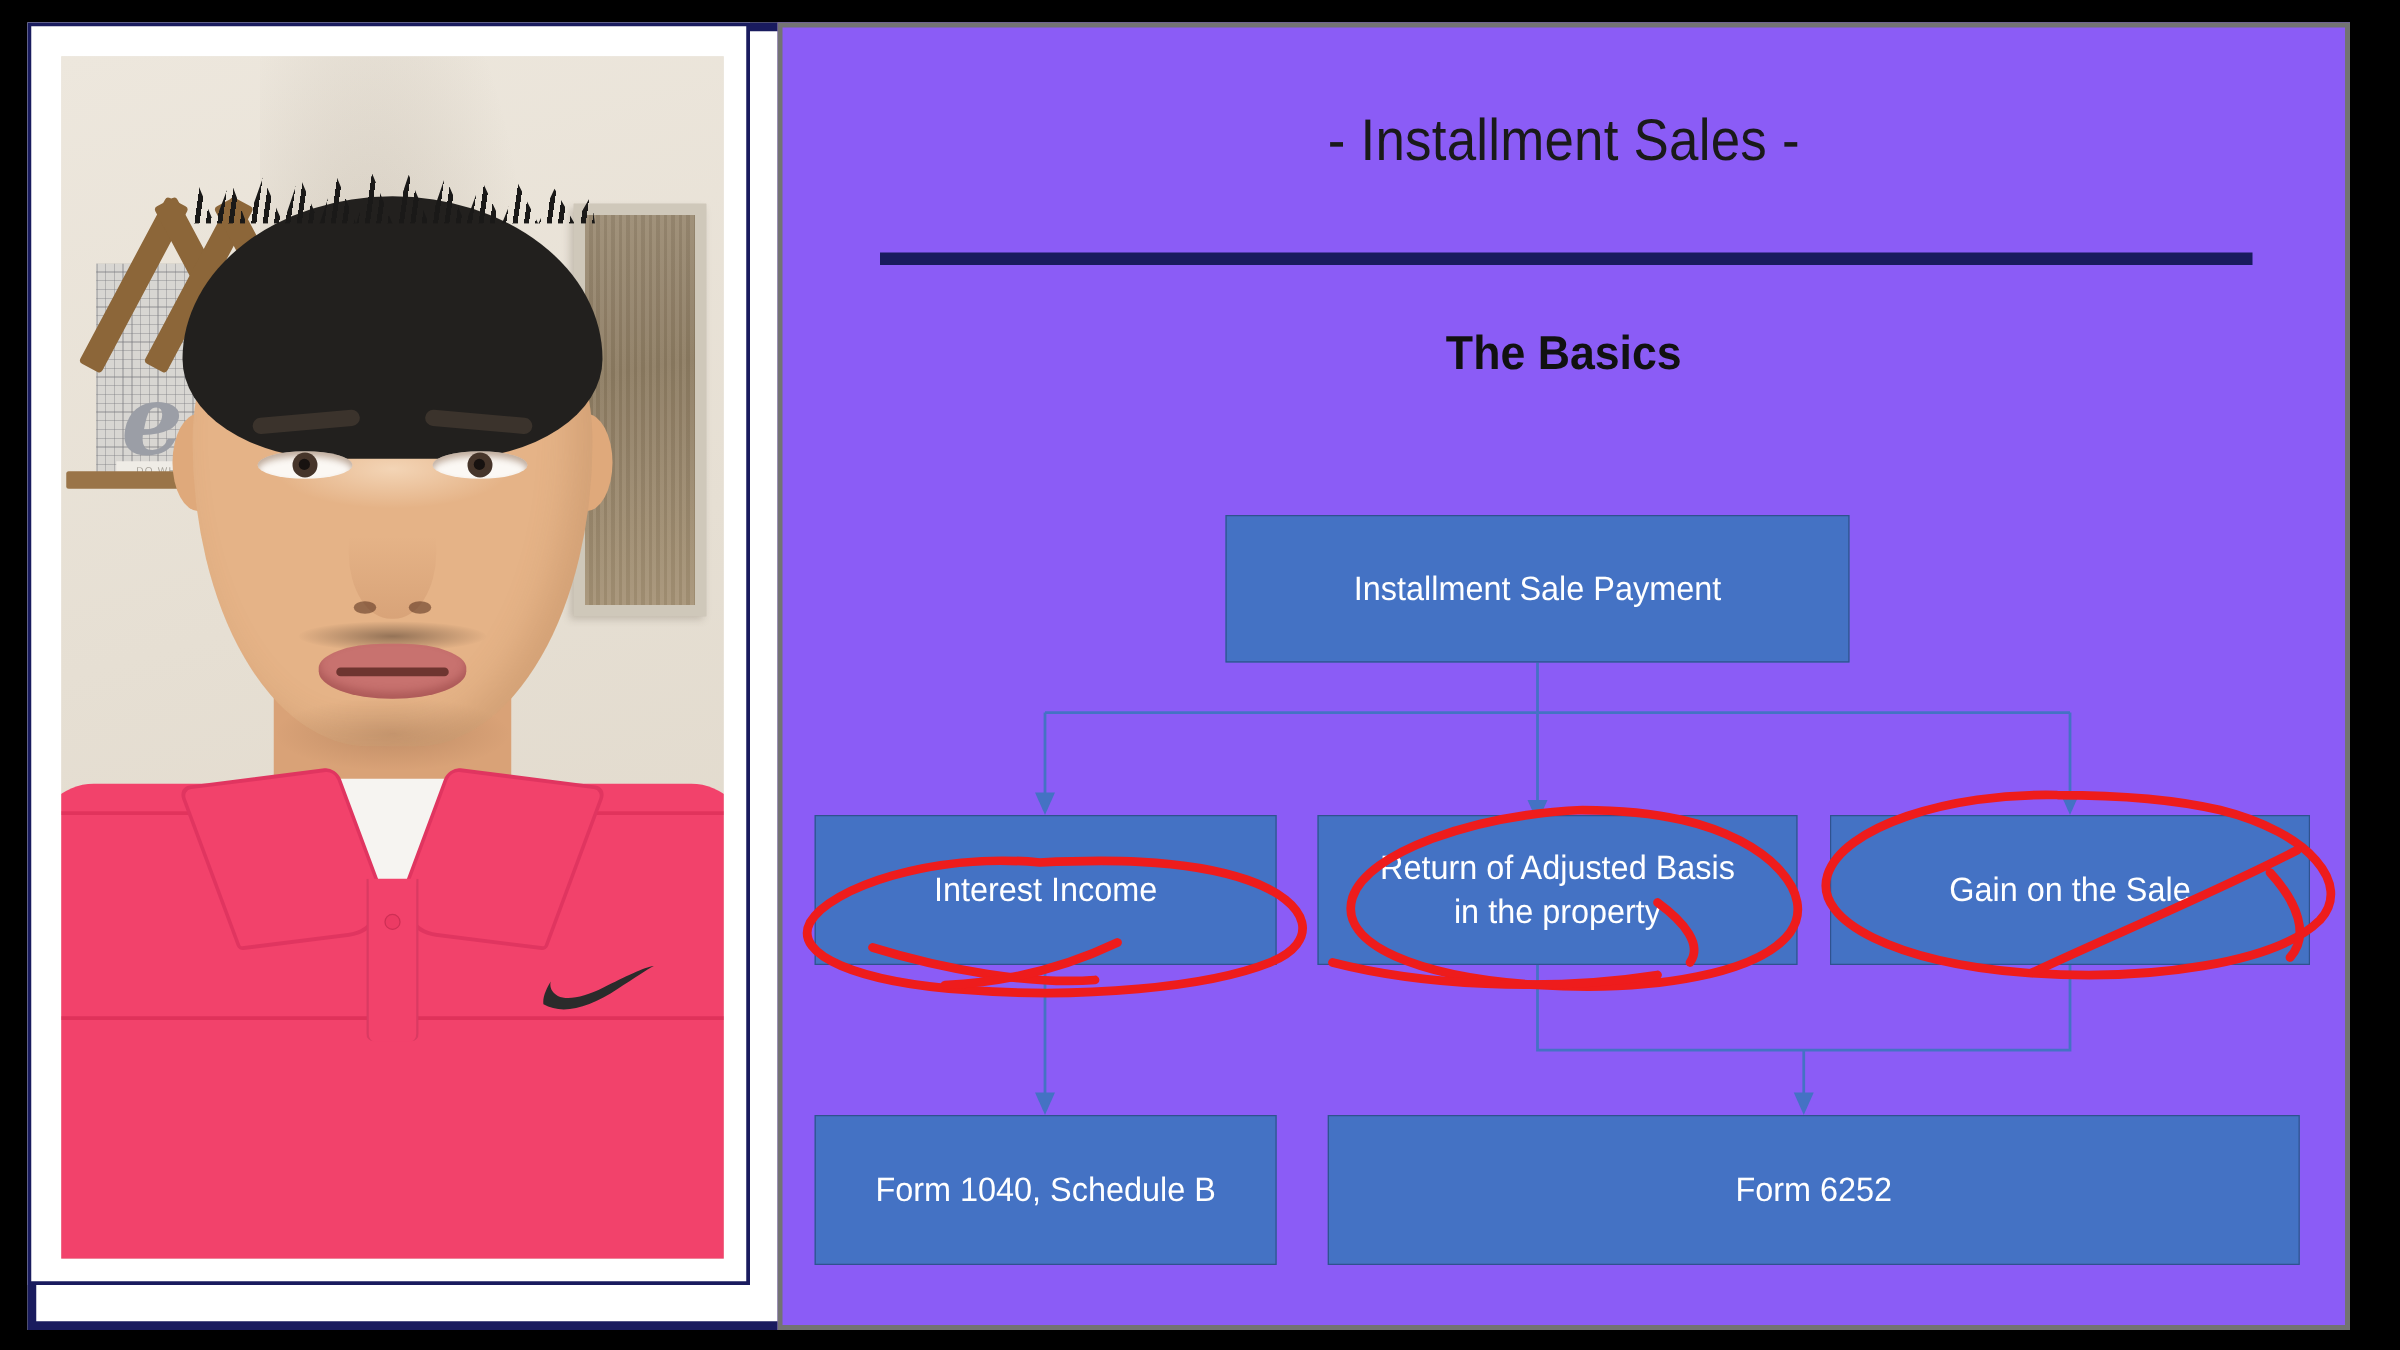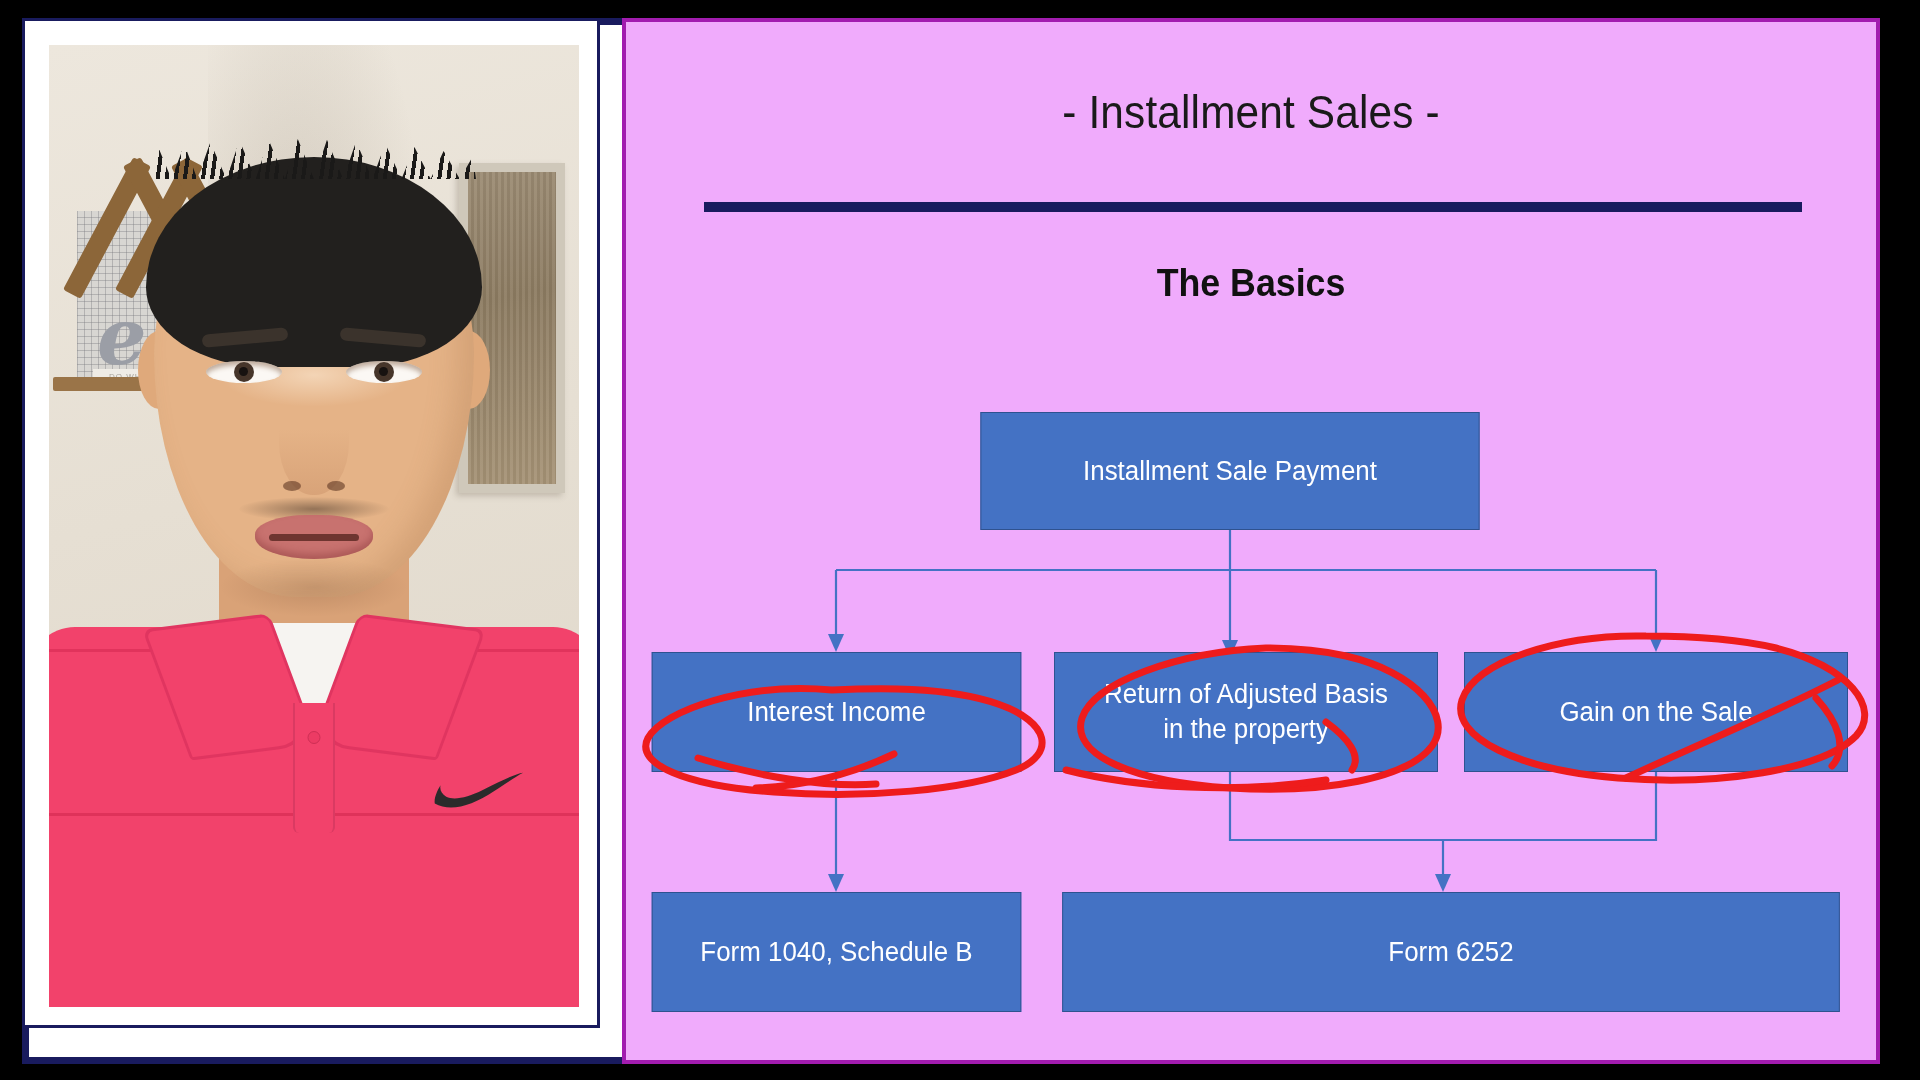--- a/index.html
+++ b/index.html
@@ -196,22 +196,22 @@
     position:absolute; left:50%; transform:translateX(-50%); top: 512px;
     width: 190px; height: 60px; border-radius:50%;
     background: radial-gradient(ellipse, rgba(110,70,45,.22), rgba(110,70,45,0) 70%);
   }
 
   
   #slide-panel {
     position: absolute;
     left: 622px; top: 18px;
     width: 1258px; height: 1046px;
-    background: #f0abfc;
-    border: 4px solid #a21caf;
+    background: #8b5cf6;
+    border: 4px solid #737373;
     overflow: hidden;
   }
   #slide-title {
     position: absolute; top: 62px; left: 0; right: 0;
     text-align: center;
     font-family: "Liberation Sans", sans-serif;
     font-size: 47px; color: #1A1A1A;
     letter-spacing: .2px;
     transform: scaleX(.90);
   }

